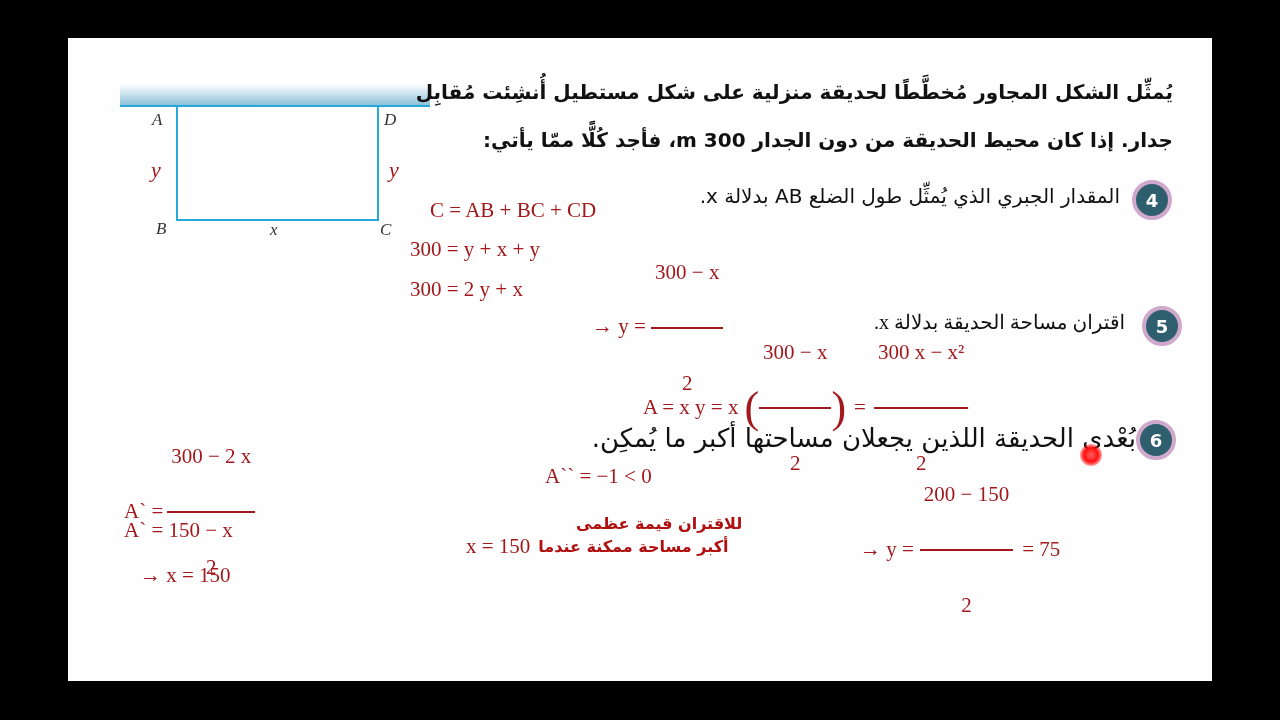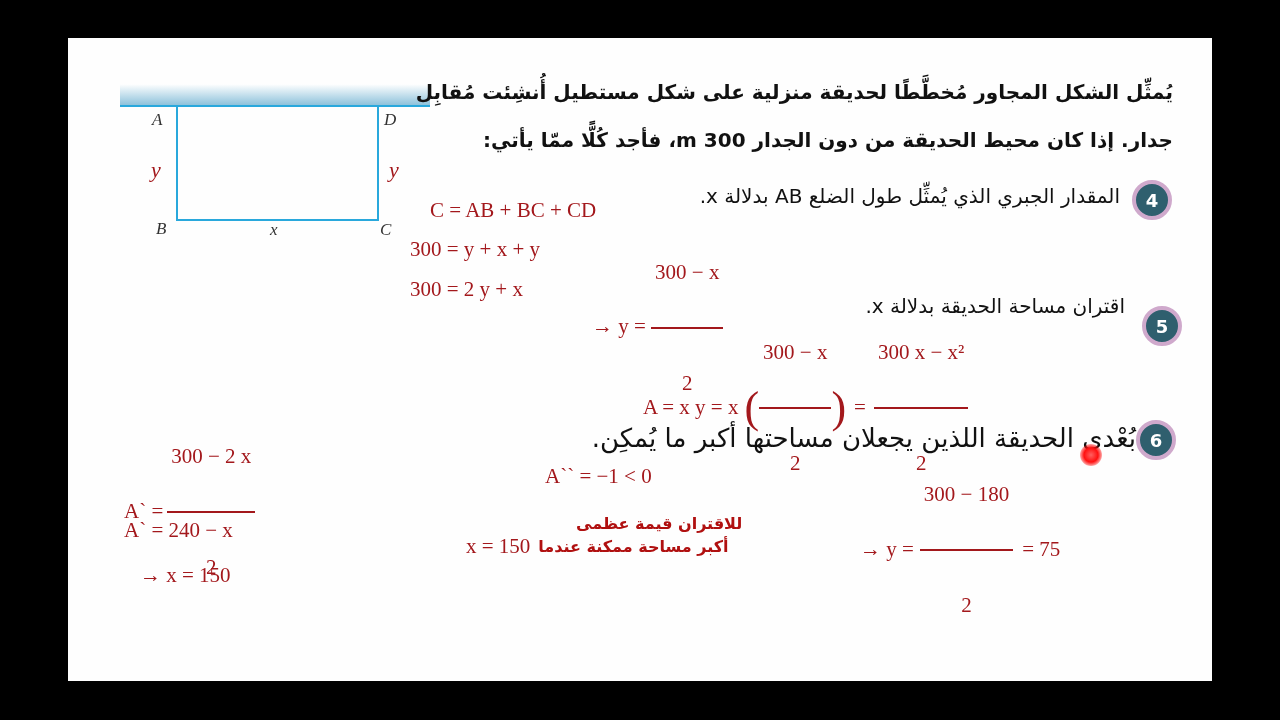--- a/index.html
+++ b/index.html
@@ -54,21 +54,21 @@
 <div class="abs math" style="left:592px;top:260px;">
   <span>→ y =</span>
   <span class="frac">
     <span class="num">300  − x</span>
     <span class="bar"></span>
     <span class="den">2</span>
   </span>
 </div>
 
 <div class="badge" style="left:1142px;top:306px;">5</div>
-<div class="abs ar" style="right:155px;top:294px;font-size:20px;">اقتران مساحة الحديقة بدلالة x.</div>
+<div class="abs ar" style="right:155px;top:310px;font-size:20px;font-family:Liberation Serif, serif;">اقتران مساحة الحديقة بدلالة x.</div>
 <div class="abs math" style="left:643px;top:340px;display:flex;align-items:center;">
   <span>A = x y  = x</span>
   <span style="font-size:44px;font-weight:200;margin-left:6px;">(</span>
   <span class="frac">
     <span class="num">300 − x</span>
     <span class="bar"></span>
     <span class="den">2</span>
   </span>
   <span style="font-size:44px;font-weight:200;">)</span>
   <span style="margin:0 8px;">=</span>
@@ -83,33 +83,33 @@
 <div class="abs ar" style="right:144px;top:423px;font-size:26px;">بُعْدي الحديقة اللذين يجعلان مساحتها أكبر ما يُمكِن.</div>
 
 <div class="abs math" style="left:124px;top:444px;display:flex;align-items:center;">
   <span>A` =</span>
   <span class="frac" style="margin-left:4px;">
     <span class="num">300  − 2 x</span>
     <span class="bar"></span>
     <span class="den">2</span>
   </span>
 </div>
-<div class="abs math" style="left:124px;top:518px;">A` = 240 − x</div>
+<div class="abs math" style="left:124px;top:518px;">A` = 150 − x</div>
 <div class="abs math" style="left:140px;top:563px;">→ x = 150</div>
 
 <div class="abs math" style="left:545px;top:464px;">A`` = −1  &lt; 0</div>
 <div class="abs red-ar" style="left:576px;top:514px;">للاقتران قيمة عظمى</div>
 <div class="abs" style="left:466px;top:534px;display:flex;align-items:center;gap:8px;">
   <span class="math">x = 150</span>
   <span class="red-ar">أكبر مساحة ممكنة عندما</span>
 </div>
 
 <div class="abs math" style="left:860px;top:482px;display:flex;align-items:center;">
   <span>→ y =</span>
   <span class="frac" style="margin-left:6px;">
-    <span class="num">300  − 180</span>
+    <span class="num">200  − 150</span>
     <span class="bar"></span>
     <span class="den">2</span>
   </span>
   <span style="margin-left:9px;">= 75</span>
 </div>
 
 <div class="pointer"></div>
 
 </body></html>

